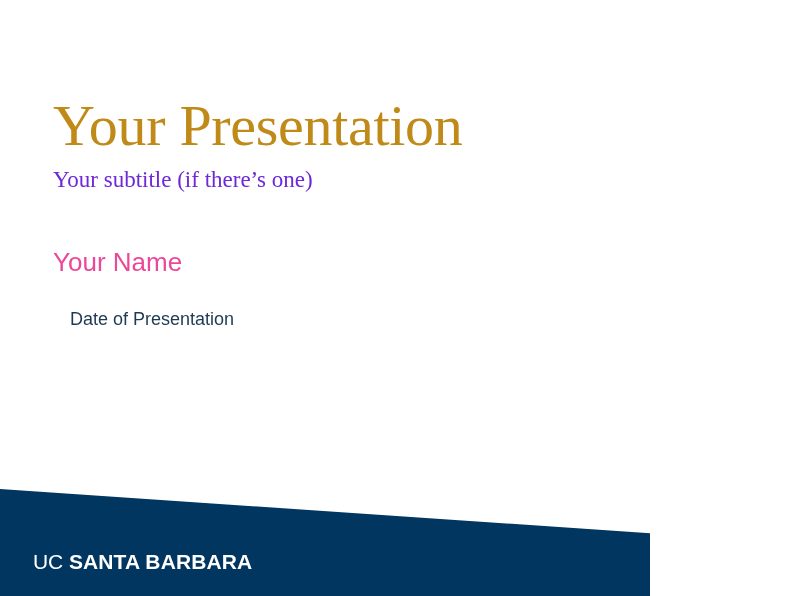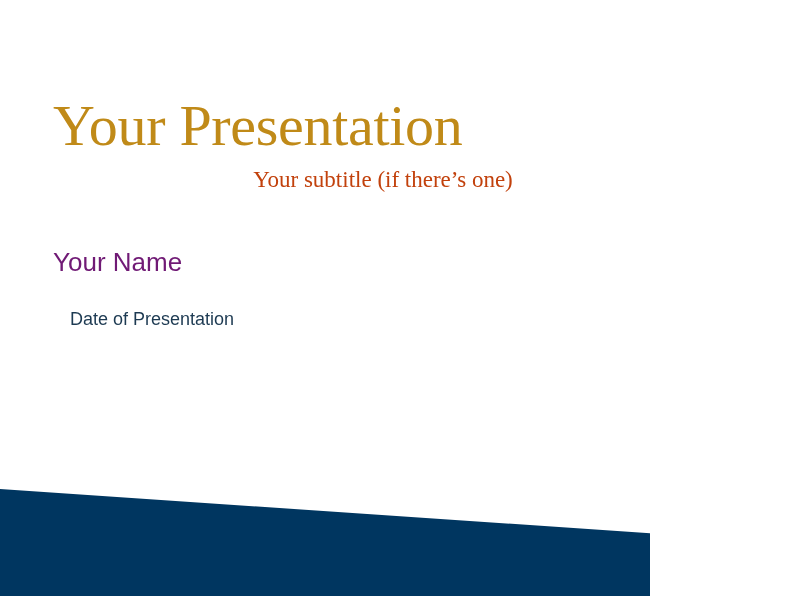--- a/index.html
+++ b/index.html
@@ -36,32 +36,31 @@
     letter-spacing: -0.3px;
     margin: 0;
     white-space: nowrap;
   }
 
   .slide-subtitle {
     font-family: "Liberation Serif", serif;
     font-size: 23px;
     line-height: 1.1;
     font-weight: 400;
-    color: #c2410c;
+    color: #6d28d9;
     margin: 12px 0 0 0;
     white-space: nowrap;
-    text-align: center;
   }
 
   .presenter-name {
     font-family: "Liberation Sans", sans-serif;
     font-size: 26px;
     line-height: 1.1;
     font-weight: 400;
-    color: #701a75;
+    color: #ec4899;
     margin: 56px 0 0 0;
     white-space: nowrap;
   }
 
   .presenter-dept {
     font-family: "Liberation Sans", sans-serif;
     font-size: 12.5px;
     line-height: 1.2;
     font-weight: 400;
     color: #1d3a52;
@@ -133,14 +132,18 @@
 
     <p class="presentation-date">Date of Presentation</p>
   </div>
 
   <div class="footer-band">
     <svg viewBox="0 0 794 120" preserveAspectRatio="none">
       <polygon points="0,13 794,67 794,120 0,120" fill="#003660"></polygon>
     </svg>
   </div>
 
+  <div class="logo">
+    <span class="logo-uc">UC</span>
+    <span class="logo-campus">SANTA BARBARA</span>
+  </div>
 
 </div>
 
 </body></html>

